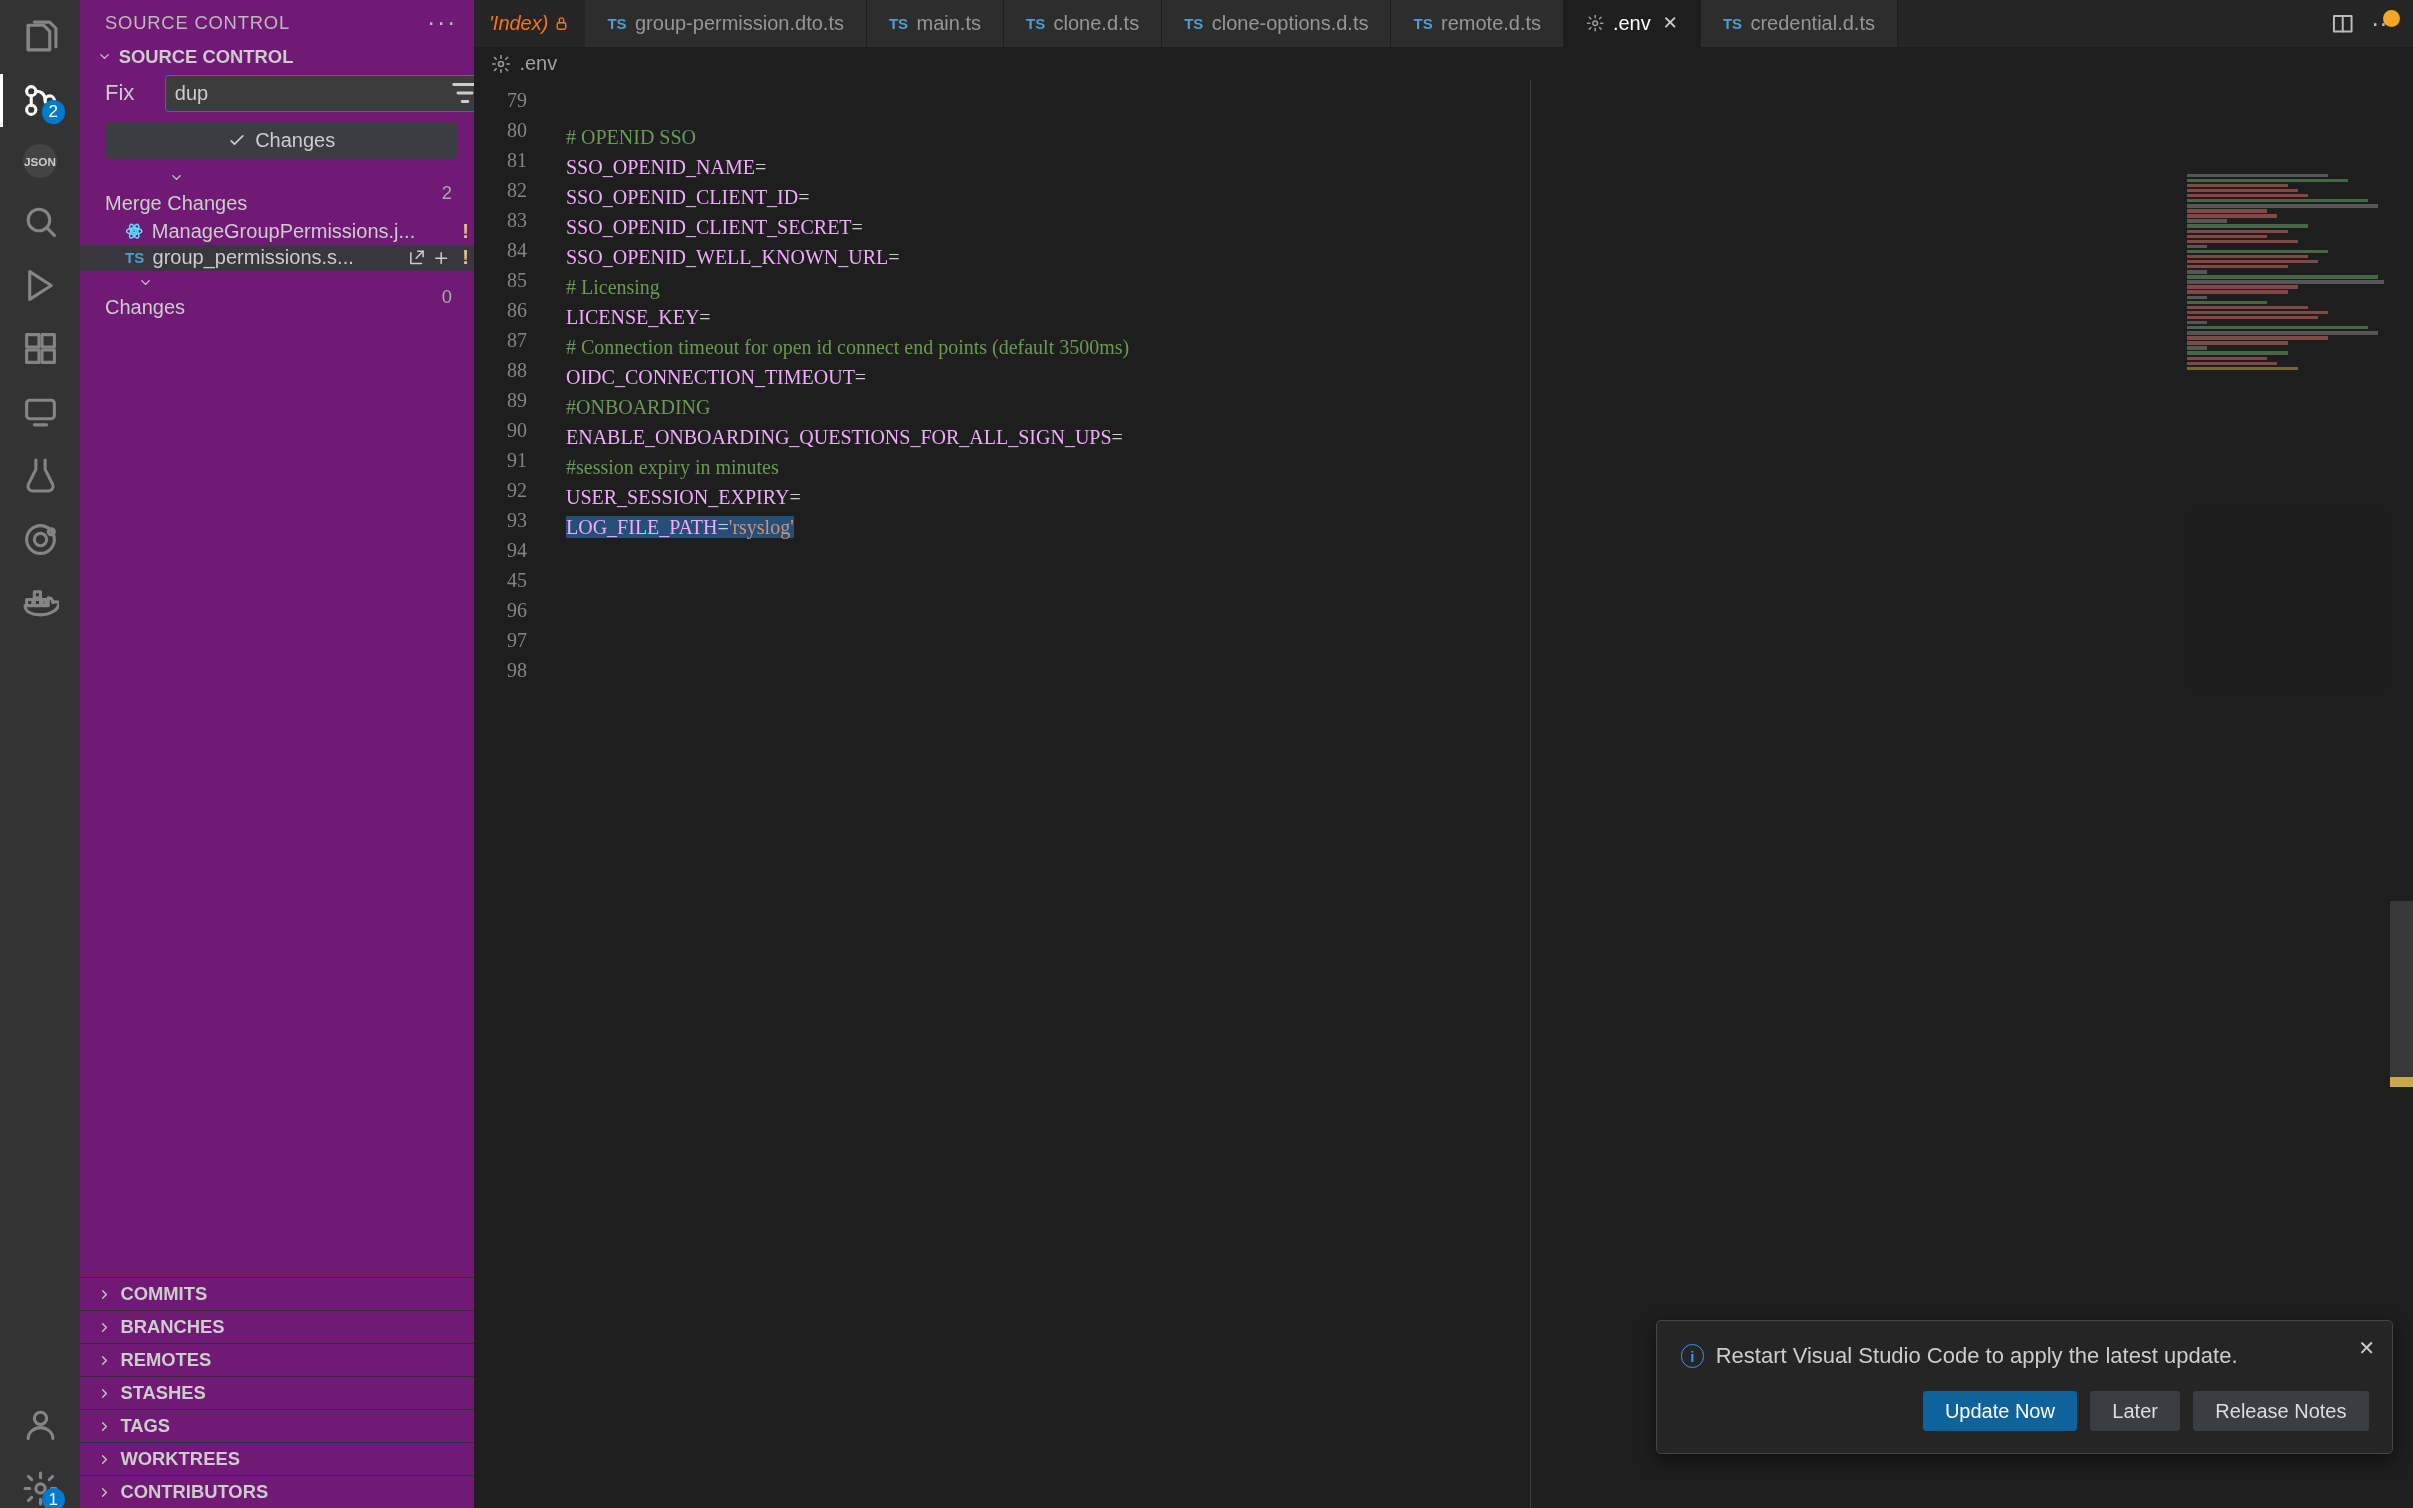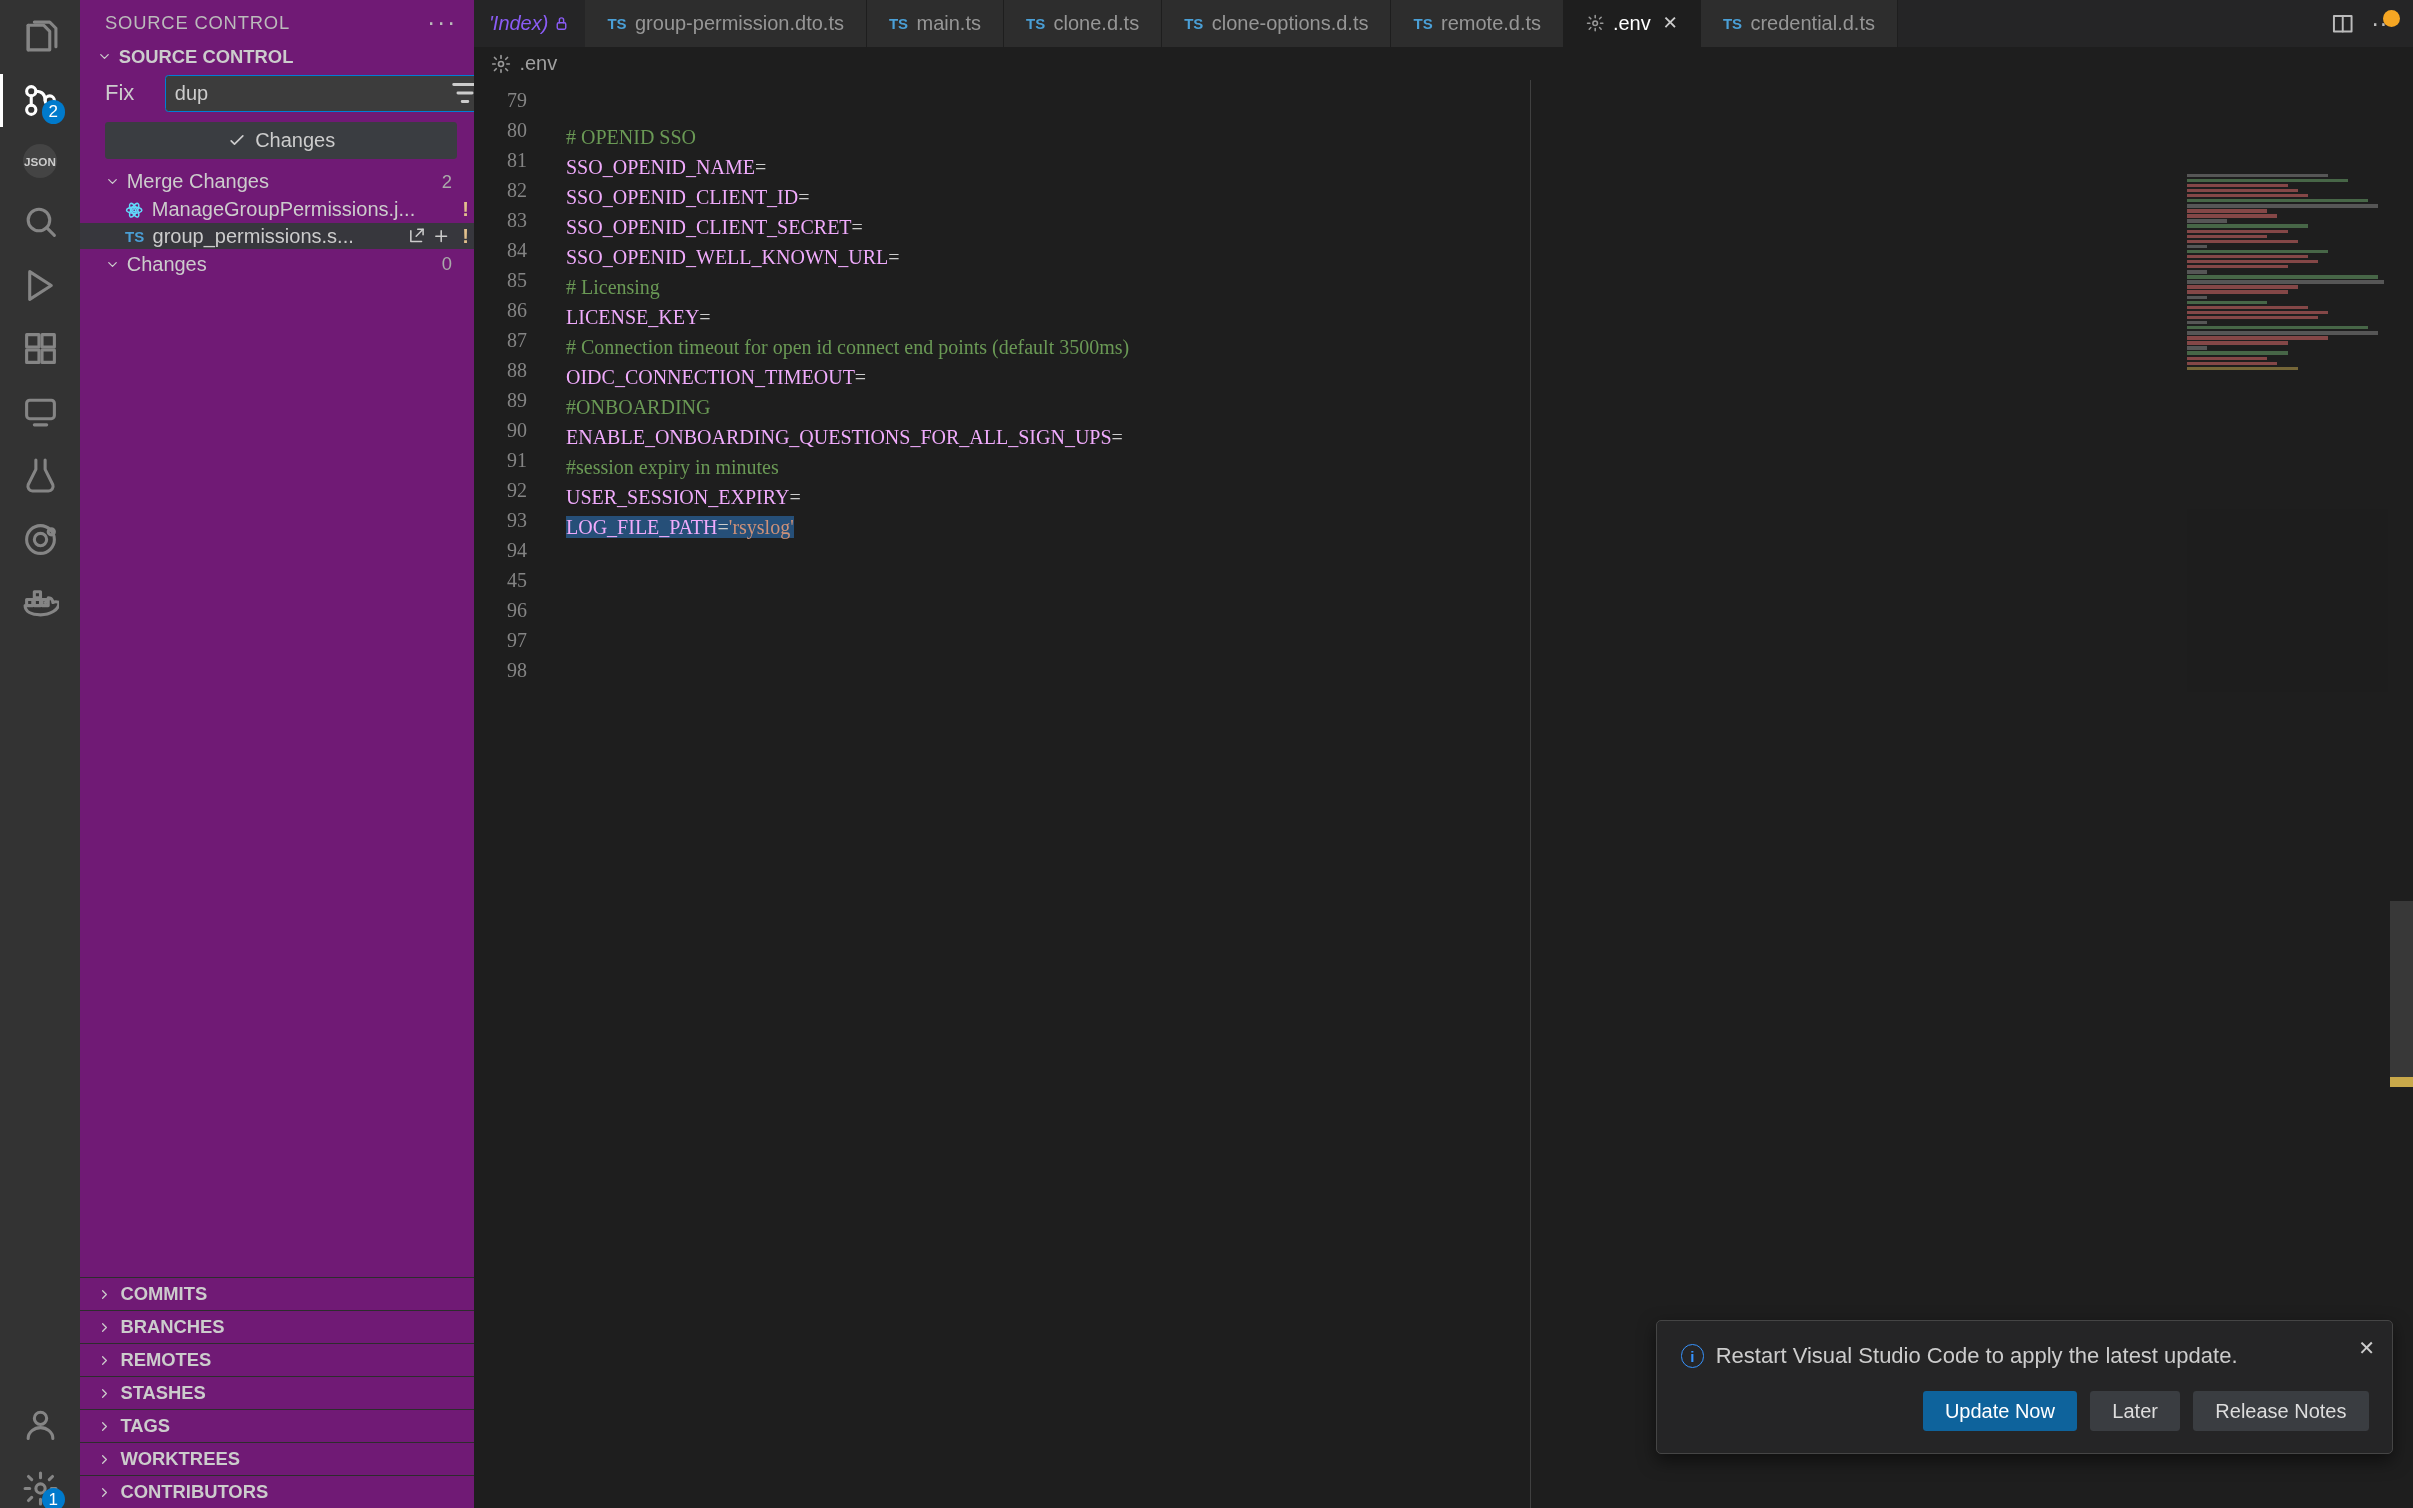--- a/index.html
+++ b/index.html
@@ -81,21 +81,21 @@
 .continue-btn {
   margin: 5px 17px 8.4px 25px;
   background: #3a3d41; color: #ccc;
   height: 37px; display: flex; align-items: center; justify-content: center;
   gap: 8.4px; border-radius: 3.4px; font-size: 20px;
 }
 .subsection {
   display: flex; align-items: center; justify-content: space-between;
   padding: 3.4px 17px 3.4px 25px; font-size: 20px; color: #ccc;
 }
-.subsection .left { display: flex; align-items: center; gap: 6.7px; }
+.subsection .left { display: flex; align-items: center; gap: 6.7px; flex-direction: column; }
 .count { color: #aaa; font-size: 18.4px; padding-right: 5px; }
 .file-item {
   display: flex; align-items: center; gap: 8.4px;
   padding: 1.7px 5px 1.7px 45px; font-size: 20px;
   color: #ccc;
 }
 .file-item.selected { background: #37373d; }
 .file-ts { color: #4a9fd6; font-size: 15px; font-weight: 700; }
 .file-actions { margin-left: auto; display: flex; gap: 6.7px; color: #ccc; align-items: center; }
 .status-m { color: #e2c08d; font-weight: 700; padding-left: 5px; }
@@ -106,21 +106,21 @@
   padding: 5px 17px 5px 17px; font-size: 18.4px; font-weight: 600; color: #ccc;
   border-top: 0.8px solid #2d2d2d;
 }
 
 .main { flex: 1; display: flex; flex-direction: column; background: #1e1e1e; position: relative; }
 .tabbar {
   height: 47px; background: #252526; display: flex; align-items: stretch;
 }
 .tab-lead {
   display: flex; align-items: center; gap: 5px; padding: 0 15px;
-  color: #8b5cf6; font-style: italic; font-size: 20px;
+  color: #f97316; font-style: italic; font-size: 20px;
 }
 .lock { width: 17px; height: 17px; }
 .tab {
   display: flex; align-items: center; gap: 8.4px; padding: 0 22px;
   color: #969696; font-size: 20px; border-right: 0.8px solid #1e1e1e;
   background: #2d2d2d;
 }
 .tab.active { background: #1e1e1e; color: #ffffff; border-bottom: 1.7px solid #1e1e1e; }
 .tab .ts { color: #4a9fd6; font-size: 15px; font-weight: 700; }
 .tab .gear { color: #999; }

